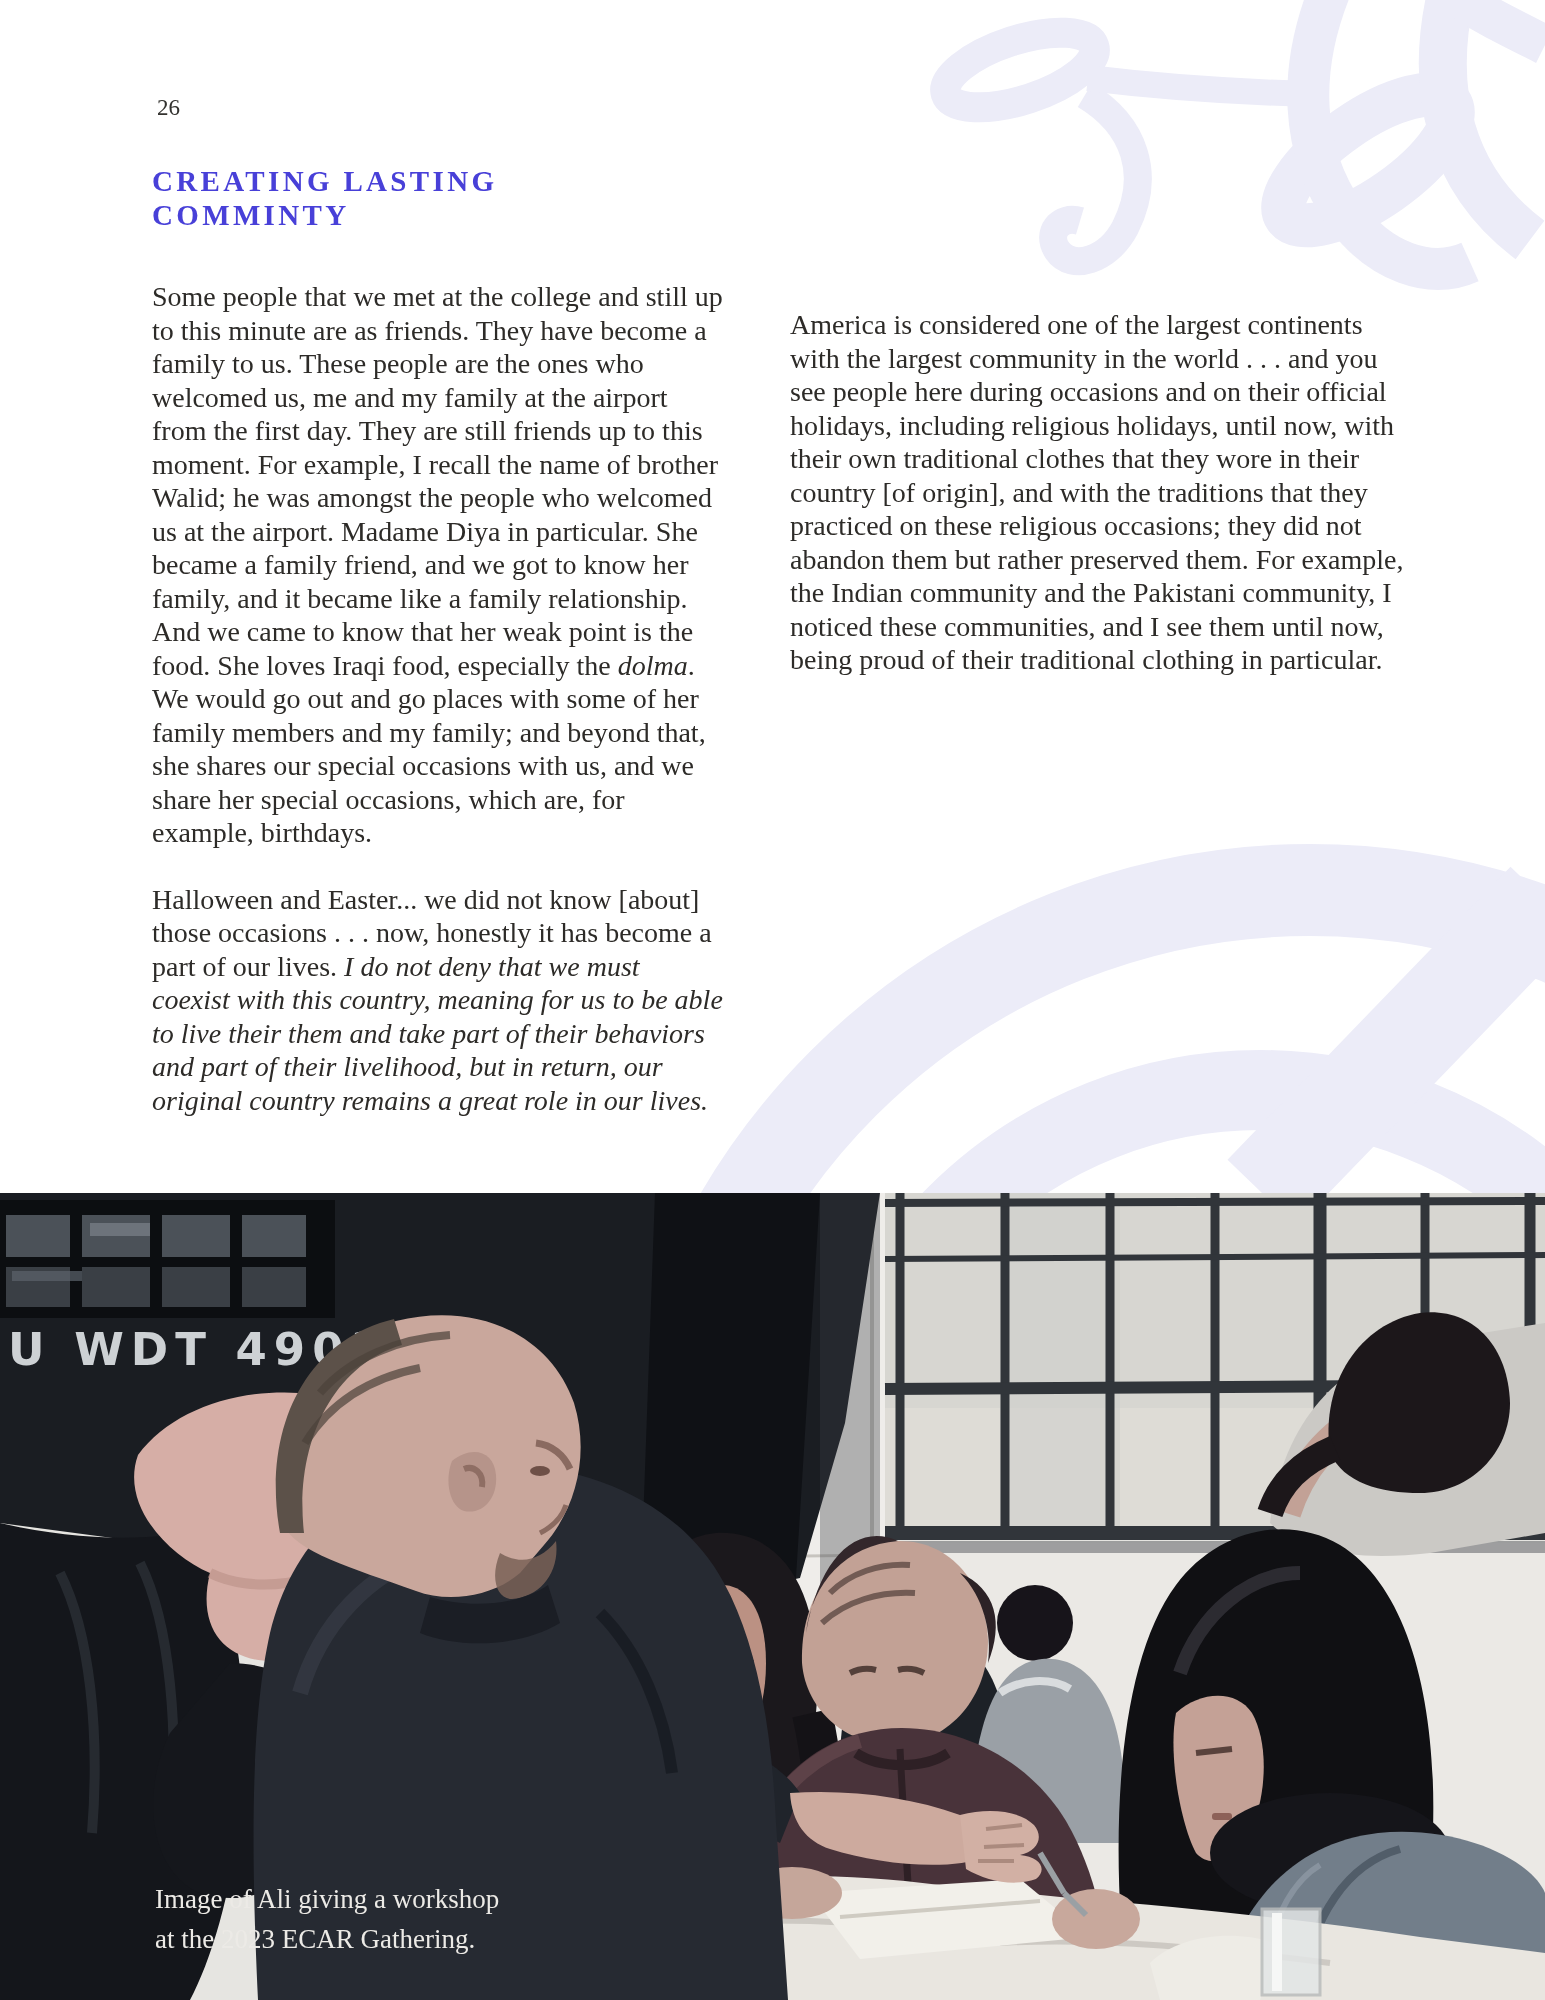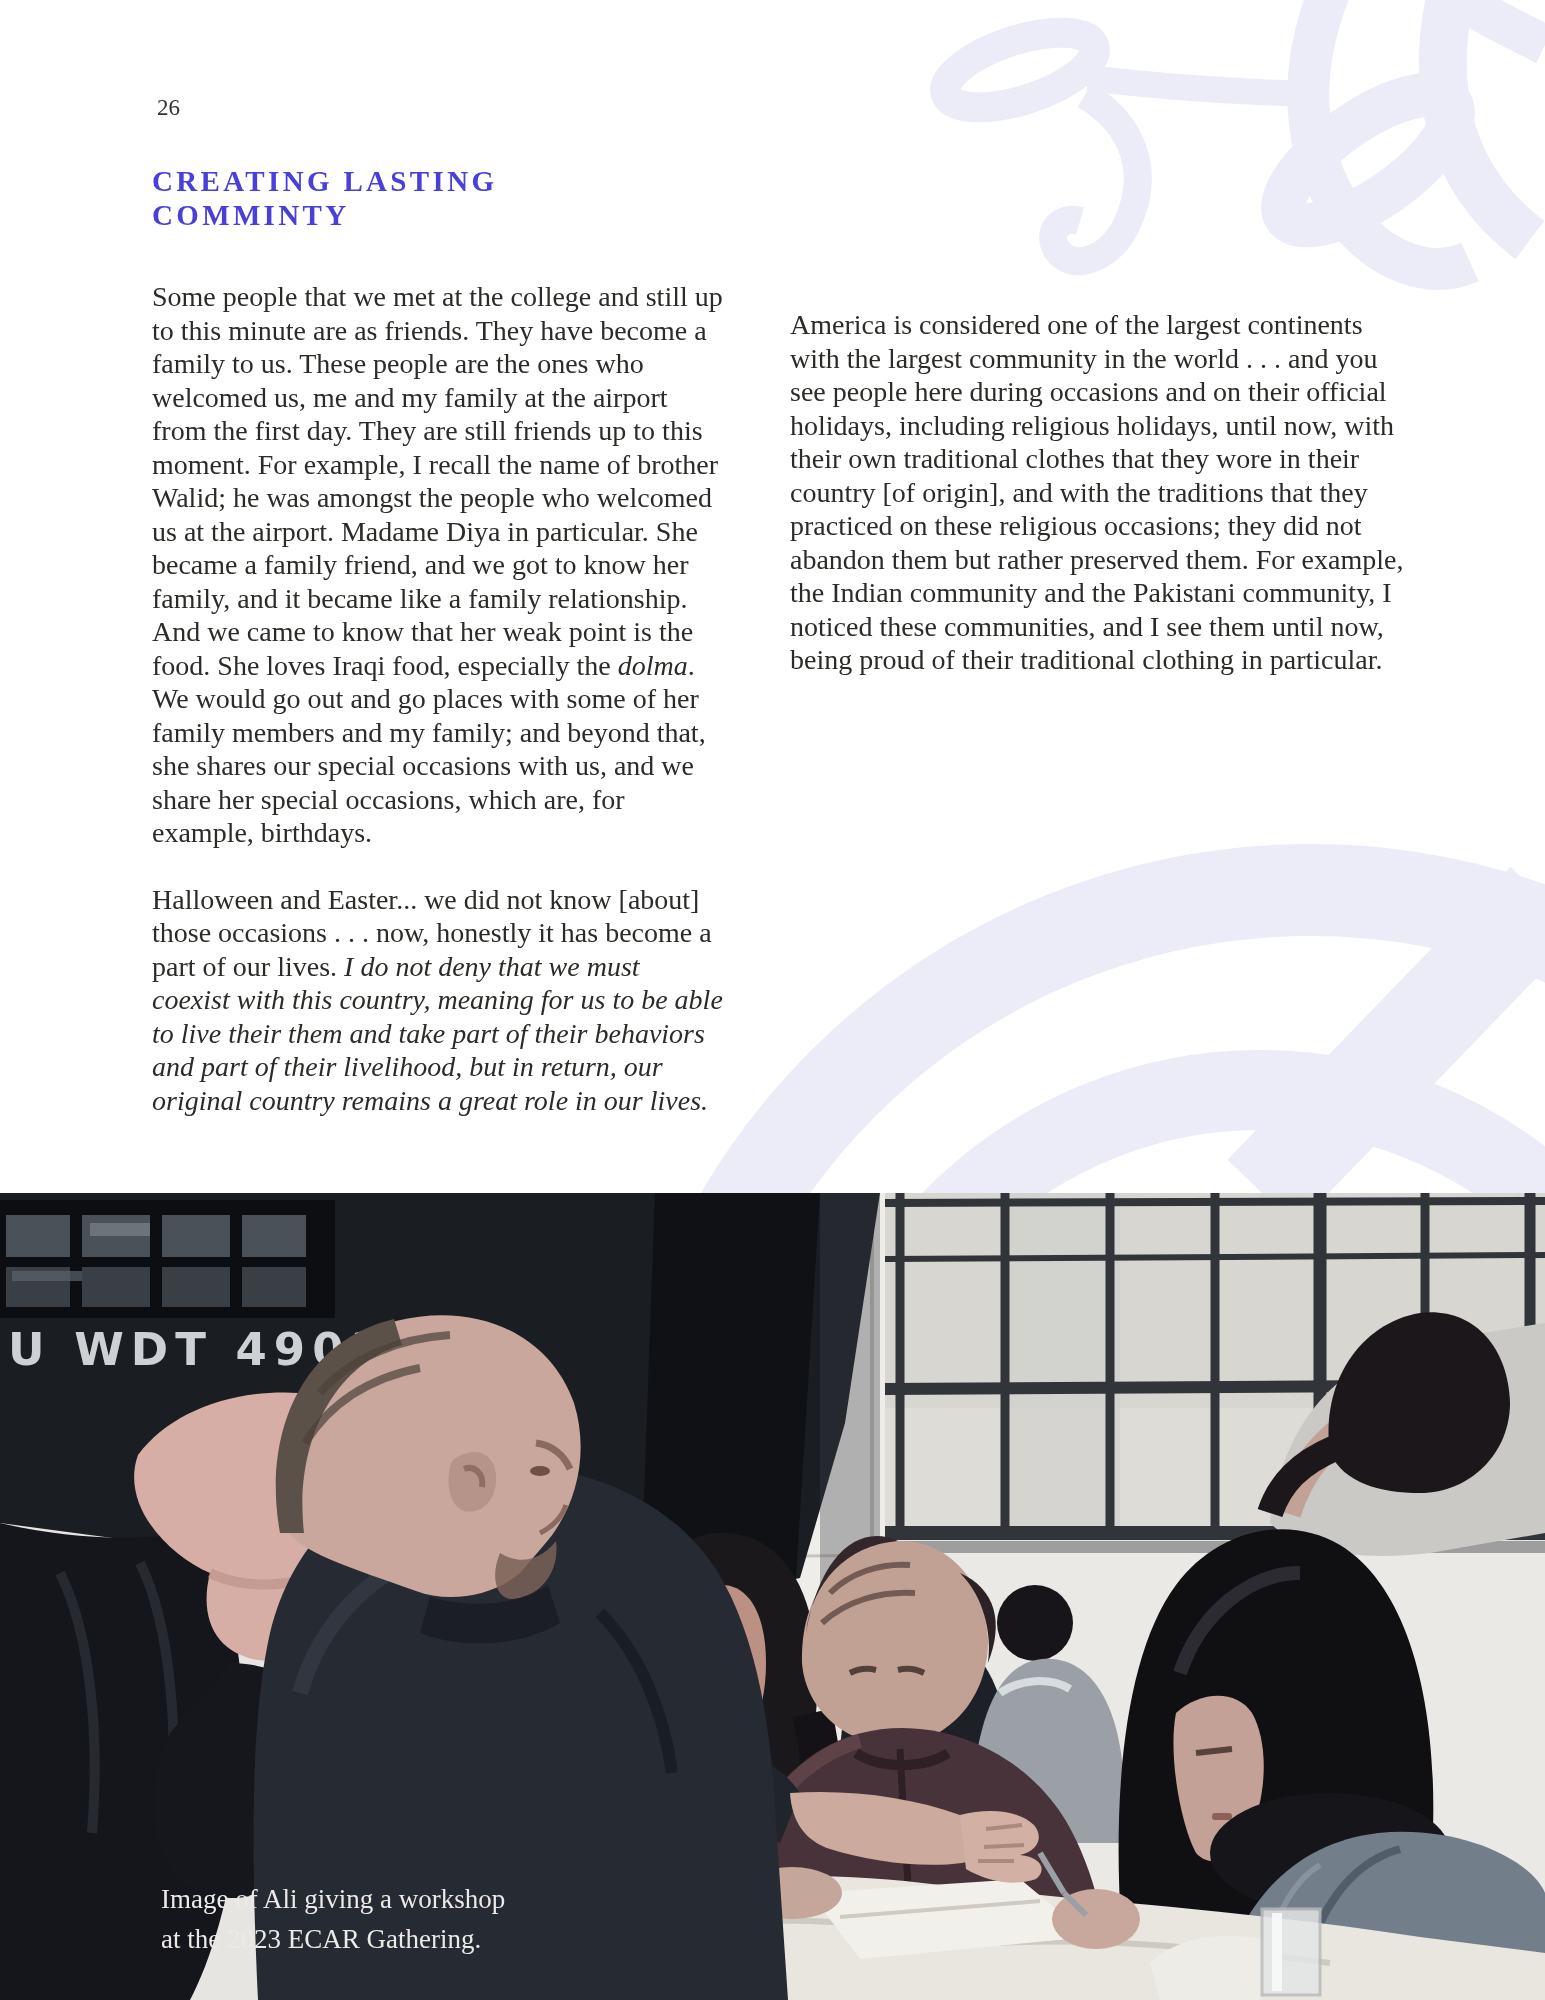--- a/index.html
+++ b/index.html
@@ -11,21 +11,21 @@
   .heading{position:absolute;left:152px;top:146px;width:700px;
            font-size:29px;font-weight:bold;line-height:1.16;letter-spacing:0.115em;
            color:#4840d8;}
   .col{position:absolute;top:280px;font-size:28px;line-height:33.5px;color:#2d2b28;}
   .col1{left:152px;width:572px;}
   .col2{left:790px;width:620px;margin-top:28px;}
   .col p{margin:0 0 33px 0;}
   .it{font-style:italic;}
   .photo{position:absolute;left:0;top:1193px;width:1545px;height:807px;overflow:hidden;}
   .photo svg{display:block;}
-  .caption{position:absolute;left:161px;top:686px;font-size:27px;line-height:40px;
+  .caption{position:absolute;left:155px;top:686px;font-size:27px;line-height:40px;
            color:#eceae6;}
 </style>
 </head>
 <body>
 
 <div class="page">
 
   <svg class="decor" viewBox="0 0 1545 1193" aria-hidden="true">
     <g fill="none" stroke="#ececf8">
       <ellipse cx="1020" cy="70" rx="78" ry="30" stroke-width="30" transform="rotate(-18 1020 70)"></ellipse>

